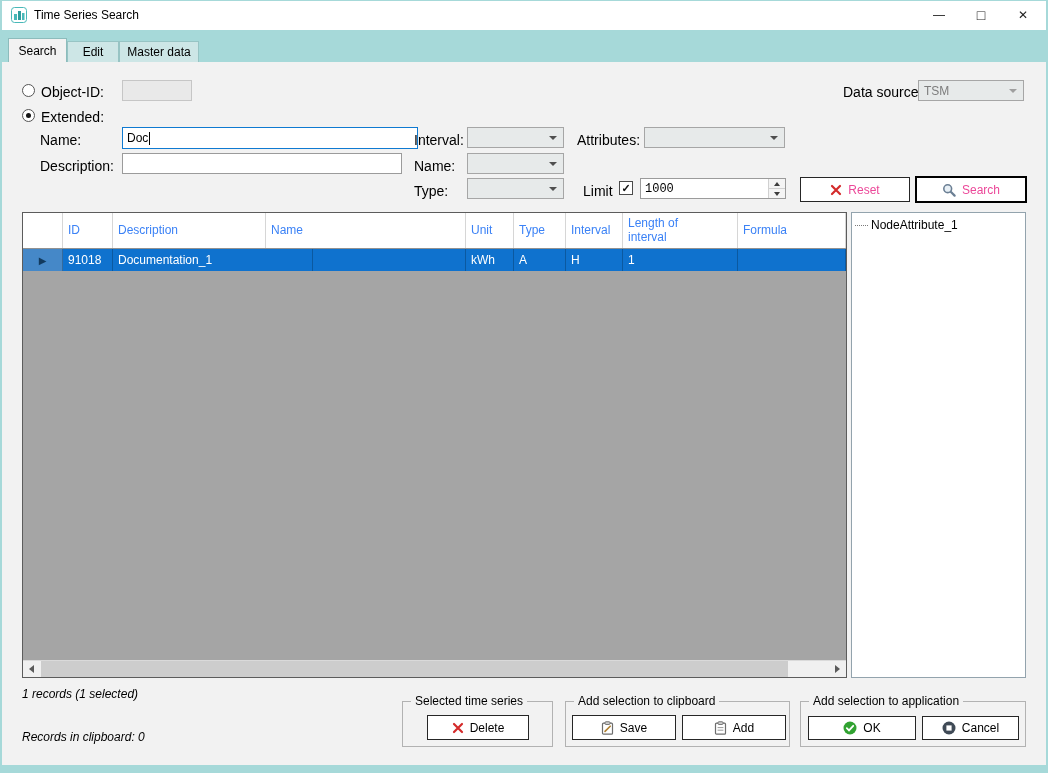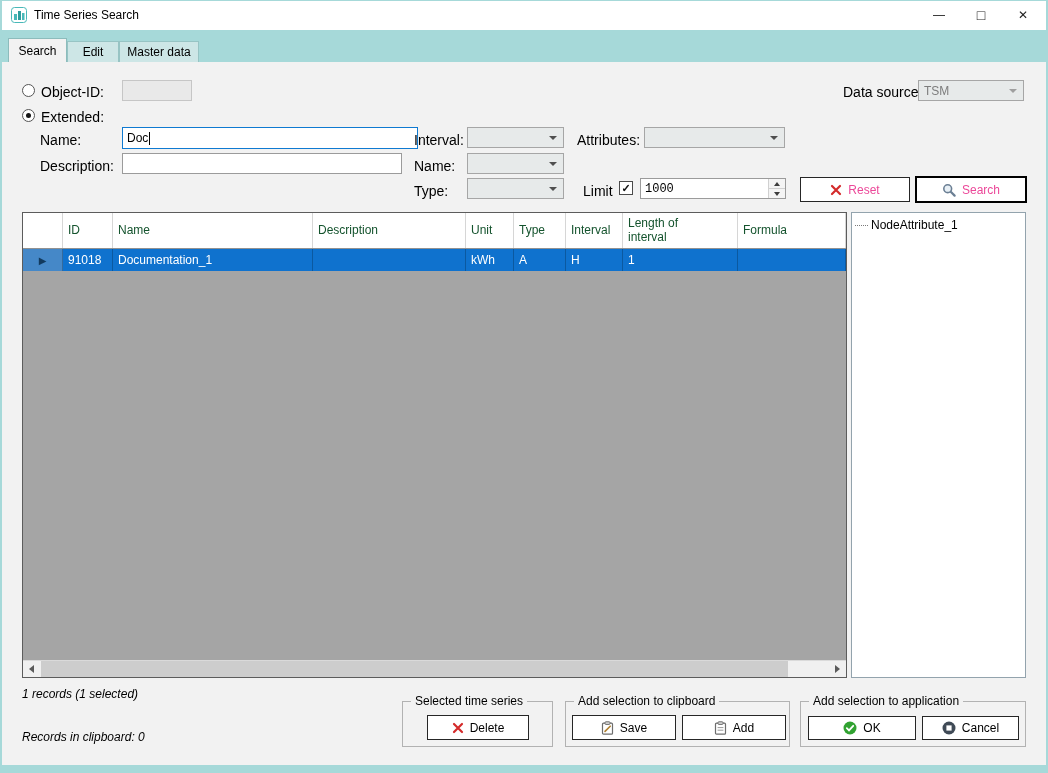--- a/index.html
+++ b/index.html
@@ -48,21 +48,21 @@
   .spin-btn + .spin-btn { border-top:1px solid #d0d0d0; }
   .tri-up { width:0; height:0; border-left:3px solid transparent; border-right:3px solid transparent; border-bottom:4px solid #3c3c3c; }
   .tri-down { width:0; height:0; border-left:3px solid transparent; border-right:3px solid transparent; border-top:4px solid #3c3c3c; }
 
   .btn { position:absolute; background:#fff; border:1px solid #262626; display:flex; align-items:center; justify-content:center; gap:6px; font-size:12px; color:#ec4899; }
   .btn.default { border:2px solid #000; }
 
   
   .grid { position:absolute; left:22px; top:212px; width:825px; height:466px; background:#a5a5a5; border:1px solid #5c5c5c; }
   .grid-header { display:flex; height:36px; background:#ffffff; border-bottom:1px solid #919191; }
-  .gh-cell { display:flex; align-items:center; padding:0 5px; font-size:12px; color:#14532d; border-right:1px solid #d6d6d6; line-height:1.15; }
+  .gh-cell { display:flex; align-items:center; padding:0 5px; font-size:12px; color:#3b82f6; border-right:1px solid #d6d6d6; line-height:1.15; }
   .wrap-narrow { max-width:64px; }
   .grid-row { display:flex; height:22px; background:#0f72ce; color:#fff; }
   .gr-cell { display:flex; align-items:center; padding:0 5px; font-size:12px; border-right:1px solid rgba(0,0,0,0.22); overflow:hidden; white-space:nowrap; }
   .rowsel { justify-content:center; background:#4588c8; color:#123a5e; font-size:10px; }
   .w0{width:40px}.w1{width:50px}.w2{width:200px}.w3{width:153px}.w4{width:48px}
   .w5{width:52px}.w6{width:57px}.w7{width:115px}.w8{width:108px}
 
   .hscroll { position:absolute; left:0; bottom:0; width:100%; height:17px; background:#f0f0f0; display:flex; align-items:center; border-top:1px solid #dadada; }
   .hs-btn { width:17px; height:16px; display:flex; align-items:center; justify-content:center; }
   .hs-track { position:relative; flex:1; height:16px; }
@@ -200,25 +200,25 @@
       </svg>
     <span>Search</span>
   </div>
 
   <div class="grid">
     <div class="grid-header">
       <div class="gh-cell w0"></div>
       <div class="gh-cell w1">
           <span>ID</span>
         </div>
+      <div class="gh-cell w3">
+          <span>Description</span>
+        </div>
       <div class="gh-cell w2">
           <span>Name</span>
-        </div>
-      <div class="gh-cell w3">
-          <span>Description</span>
         </div>
       <div class="gh-cell w4">
           <span>Unit</span>
         </div>
       <div class="gh-cell w5">
           <span>Type</span>
         </div>
       <div class="gh-cell w6">
           <span>Interval</span>
         </div>

